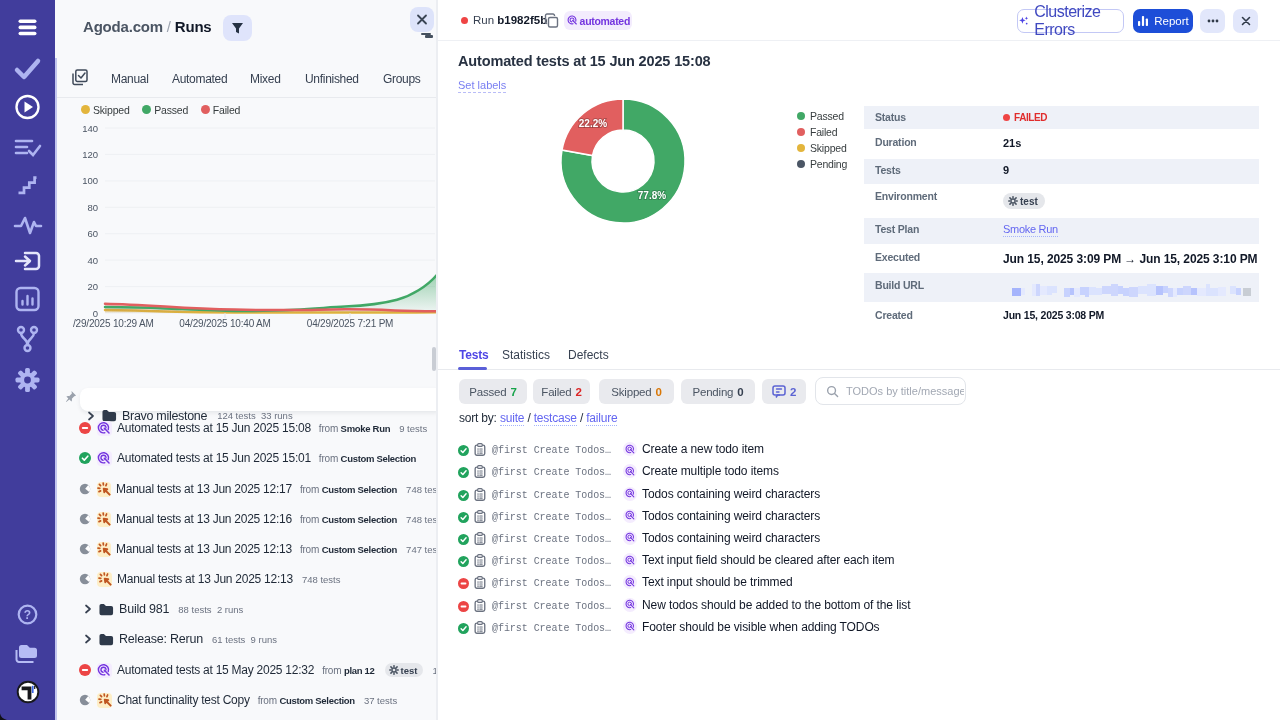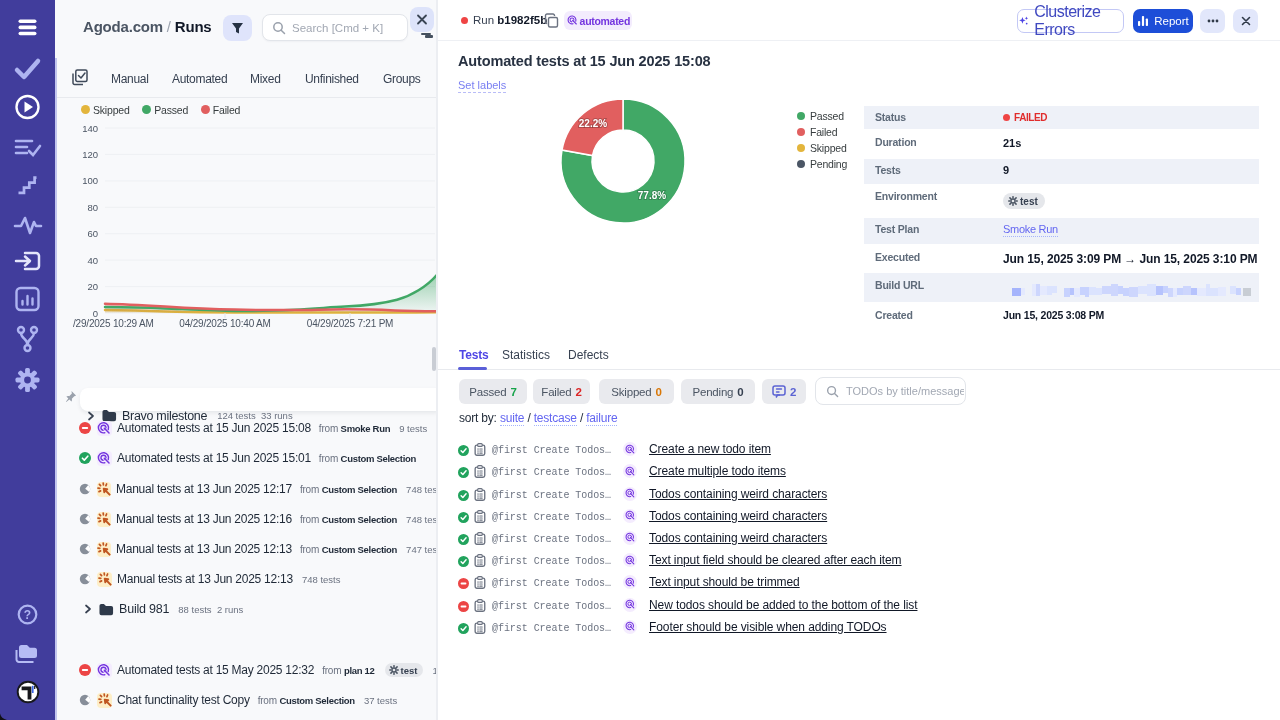--- a/index.html
+++ b/index.html
@@ -24,21 +24,21 @@
 .envchip { margin-left:10px; display:inline-flex; align-items:center; gap:2px; background:#e5e7eb; border-radius:9px; padding:1.5px 6px 1.5px 4px; font-size:9.5px; font-weight:bold; color:#374151; }
 .ld { display:inline-block; width:8px; height:8px; border-radius:50%; margin-right:5px; }
 .trow { position:absolute; left:0; width:395px; }
 .tl { position:absolute; left:11px; color:#5f6b7a; font-weight:bold; font-size:10.5px; letter-spacing:-0.2px; }
 .tv { position:absolute; left:139px; color:#111827; font-size:11px; }
 .fchip { position:absolute; top:0; display:inline-flex; align-items:center; justify-content:center; background:#e9eaee; border-radius:6px; height:25px; }
 .fchip b { margin-left:4px; }
 .slink { color:#6366f1; border-bottom:1px dotted #a5b4fc; }
 .trun { position:absolute; left:0; width:842px; height:22.2px; display:flex; align-items:flex-end; }
 .trun .mono { font-family:"Liberation Mono", monospace; font-size:10px; color:#6b7280; margin-left:6px; letter-spacing:-0.05px; }
-.trun .ttl { font-size:12px; letter-spacing:-0.1px; color:#111827; margin-left:12px;text-decoration:underline; }
+.trun .ttl { font-size:12px; letter-spacing:-0.1px; color:#111827; margin-left:5px; }
 .pchip-sm { width:14px; height:14px; border-radius:50%; background:#f4ecfe; display:flex; align-items:center; justify-content:center; margin-left:12px; }
 </style>
 </head>
 <body>
 <div id="sidebar">
 <svg class="abs" style="left:0;top:0" width="55" height="720" viewBox="0 0 55 720">
   <g transform="translate(7,0)">
 
   <g fill="#ffffff">
     <rect x="11.5" y="19.5" width="18" height="3.6" rx="1.8"></rect>
@@ -108,27 +108,20 @@
   <path d="M0 713.5 L0 720 L7 720 Q1.2 718.6 0 713.5 Z" fill="#111116"></path>
 </svg>
 </div>
 <div id="panel">
 
   <div class="abs" style="left:28px;top:18px;font-size:15px;letter-spacing:-0.2px;font-weight:bold;color:#4b5563;">Agoda.com <span style="color:#9ca3af;font-weight:normal;">/</span> <span style="color:#111827;">Runs</span></div>
   <div class="abs" style="left:168px;top:15px;width:29px;height:26px;background:#dfe4fb;border-radius:8px;">
     <svg width="29" height="26" viewBox="0 0 29 26">
         <path d="M9 8 H20 L16 13.5 V18.5 L13 17 V13.5 Z" fill="#263244"></path>
       </svg>
-  </div>
-  <div class="abs" style="left:207px;top:14px;width:146px;height:27px;background:#fff;border:1px solid #e2e5ea;border-radius:8px;box-shadow:0 1px 2px rgba(16,24,40,.04);">
-    <svg class="abs" style="left:9px;top:6px" width="14" height="14" viewBox="0 0 14 14">
-        <circle cx="6" cy="6" r="4.2" fill="none" stroke="#9aa1ac" stroke-width="1.5"></circle>
-        <path d="M9.2 9.2 L12.5 12.5" stroke="#9aa1ac" stroke-width="1.5" stroke-linecap="round"></path>
-      </svg>
-    <div class="abs" style="left:29px;top:7px;font-size:11.5px;color:#a2a8b3;">Search [Cmd + K]</div>
   </div>
   <div class="abs" style="left:366px;top:32.5px;width:10px;height:2.4px;background:#46515f;border-radius:1px;"></div>
   <div class="abs" style="left:370px;top:35.3px;width:8px;height:2.4px;background:#46515f;border-radius:1px;"></div>
   <div class="abs" style="left:355px;top:7px;width:24px;height:25px;background:#dde3fa;border-radius:8px;">
     <svg width="24" height="25" viewBox="0 0 24 25">
         <path d="M8 8.5 L16 16.5 M16 8.5 L8 16.5" stroke="#3a4555" stroke-width="1.8" stroke-linecap="round"></path>
       </svg>
   </div>
 
   <div class="abs" style="left:0;top:59px;width:383px;height:39px;border-bottom:1px solid #e8eaee;background:#f8f9fb;"></div>
@@ -377,20 +370,30 @@
       </div>
     <div class="row" style="top:217px;">
         <svg style="margin-left:28px" width="10" height="10" viewBox="0 0 10 10">
           <path d="M3 1.5 L7 5 L3 8.5" fill="none" stroke="#374151" stroke-width="1.7" stroke-linecap="round" stroke-linejoin="round"></path>
         </svg>
         <svg style="margin-left:6px" width="15" height="13" viewBox="0 0 16 13">
           <use href="#ic-folder"></use>
         </svg>
         <span style="margin-left:5px;font-size:12.5px;letter-spacing:-0.2px;">Build 981</span>
         <span class="ct">88 tests&nbsp;&nbsp;2 runs</span>
+      </div>
+    <div class="row" style="top:247px;">
+        <svg style="margin-left:28px" width="10" height="10" viewBox="0 0 10 10">
+          <path d="M3 1.5 L7 5 L3 8.5" fill="none" stroke="#374151" stroke-width="1.7" stroke-linecap="round" stroke-linejoin="round"></path>
+        </svg>
+        <svg style="margin-left:6px" width="15" height="13" viewBox="0 0 16 13">
+          <use href="#ic-folder"></use>
+        </svg>
+        <span style="margin-left:5px;font-size:12.5px;letter-spacing:-0.2px;">Release: Rerun</span>
+        <span class="ct">61 tests&nbsp;&nbsp;9 runs</span>
       </div>
     <div class="row" style="top:278px;">
         <i class="st">
           <svg width="12" height="12" viewBox="0 0 12 12">
             <use href="#ic-minus"></use>
           </svg>
         </i>
         <i class="chip chip-p">
           <svg width="15" height="15" viewBox="0 0 15 15">
             <g transform="scale(0.94)">

